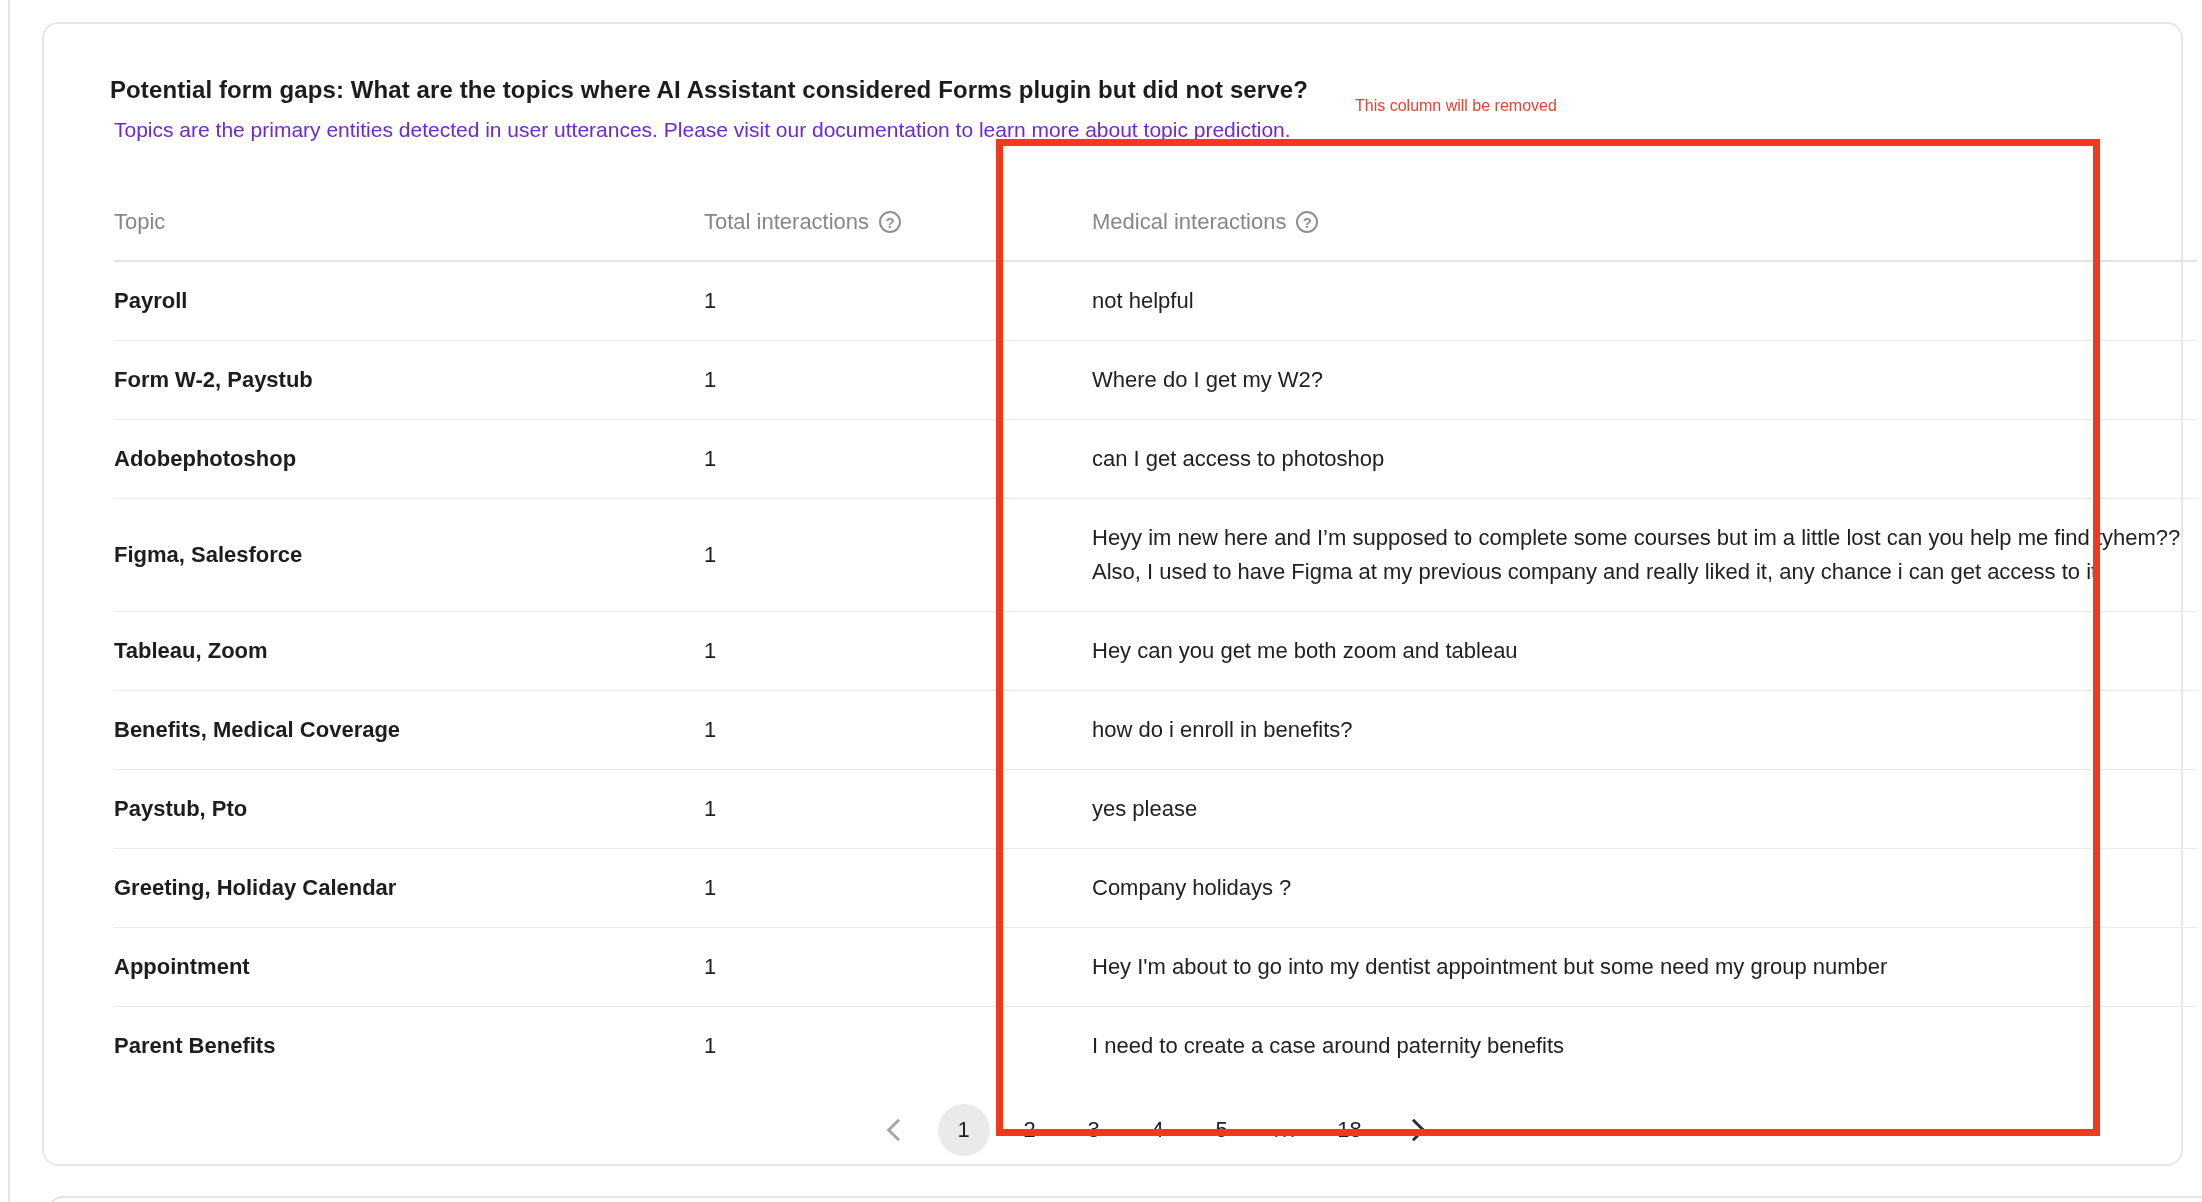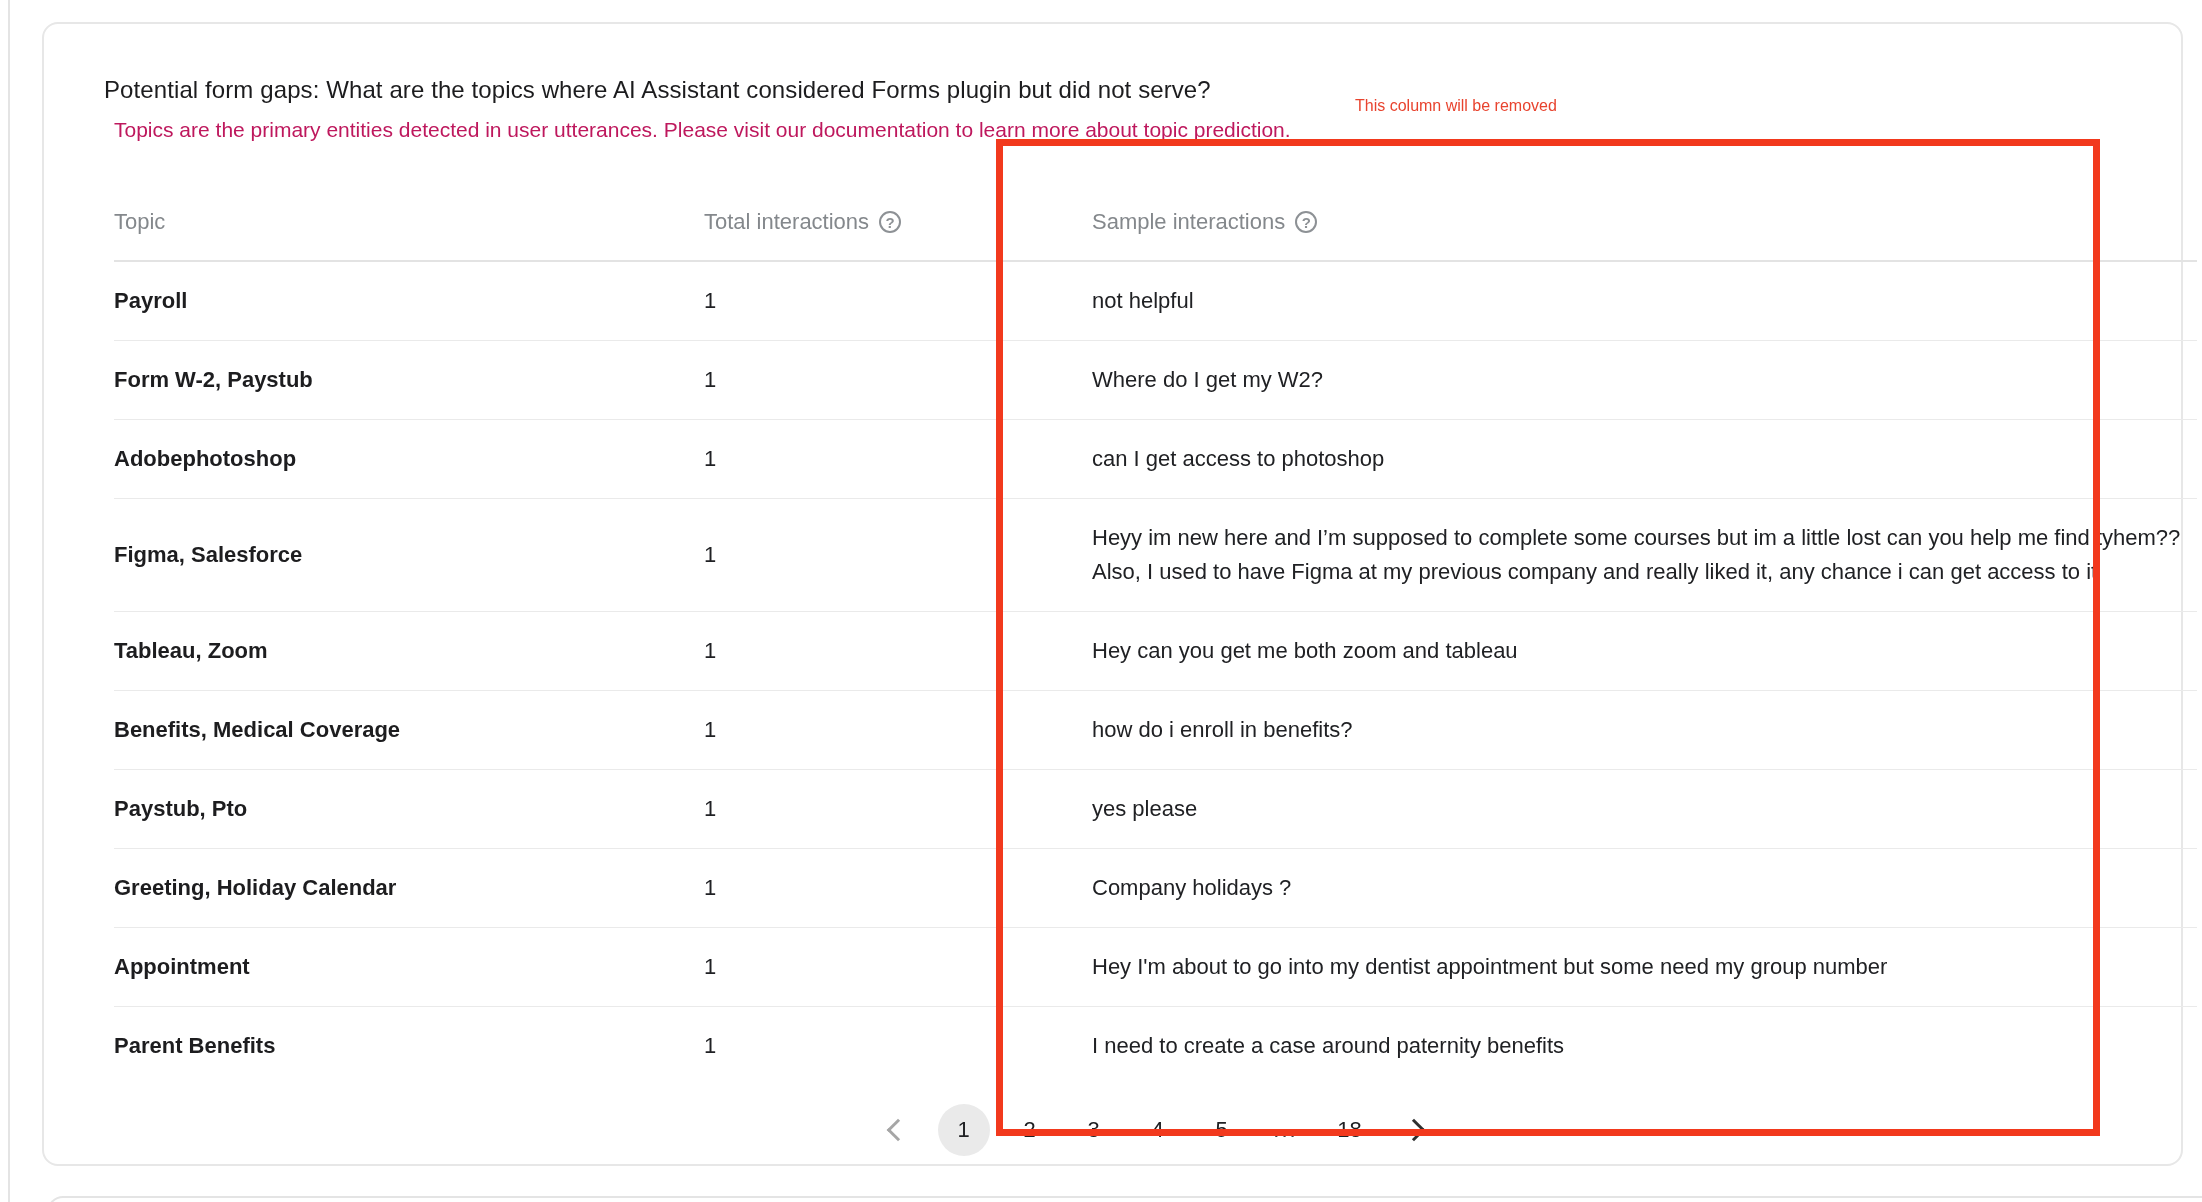--- a/index.html
+++ b/index.html
@@ -18,27 +18,27 @@
   }
   .card{
     position:absolute;left:42px;top:22px;
     width:2141px;height:1144px;
     background:#fff;
     border:2px solid #e7e7e7;
     border-radius:16px;
     box-sizing:border-box;
   }
   .card-title{
-    position:absolute;left:60px;top:52px;
-    font-size:24px;font-weight:400;color:#1c1c1e;
+    position:absolute;left:66px;top:52px;
+    font-size:24px;font-weight:700;color:#1c1c1e;
     letter-spacing:.1px;
   }
   .card-subtitle{
     position:absolute;left:70px;top:94px;
-    font-size:21px;font-weight:400;color:#be185d;
+    font-size:21px;font-weight:400;color:#6d28d9;
   }
   .table{
     position:absolute;left:70px;top:160px;width:2083px;
   }
   .thead{
     display:grid;grid-template-columns:590px 388px 1fr;
     height:78px;align-items:center;
     border-bottom:2px solid #e3e3e3;
     box-sizing:border-box;
   }
@@ -118,21 +118,21 @@
   <div class="table">
     <div class="thead">
       <div class="th">
         <span>Topic</span>
       </div>
       <div class="th">
         <span>Total interactions</span>
         <span class="help-icon">?</span>
       </div>
       <div class="th">
-        <span>Sample interactions</span>
+        <span>Medical interactions</span>
         <span class="help-icon">?</span>
       </div>
     </div>
     <div id="tbody">
   <div class="trow">
     <div class="cell topic">
             <span>Payroll</span>
           </div>
     <div class="cell total">
             <span>1</span>

